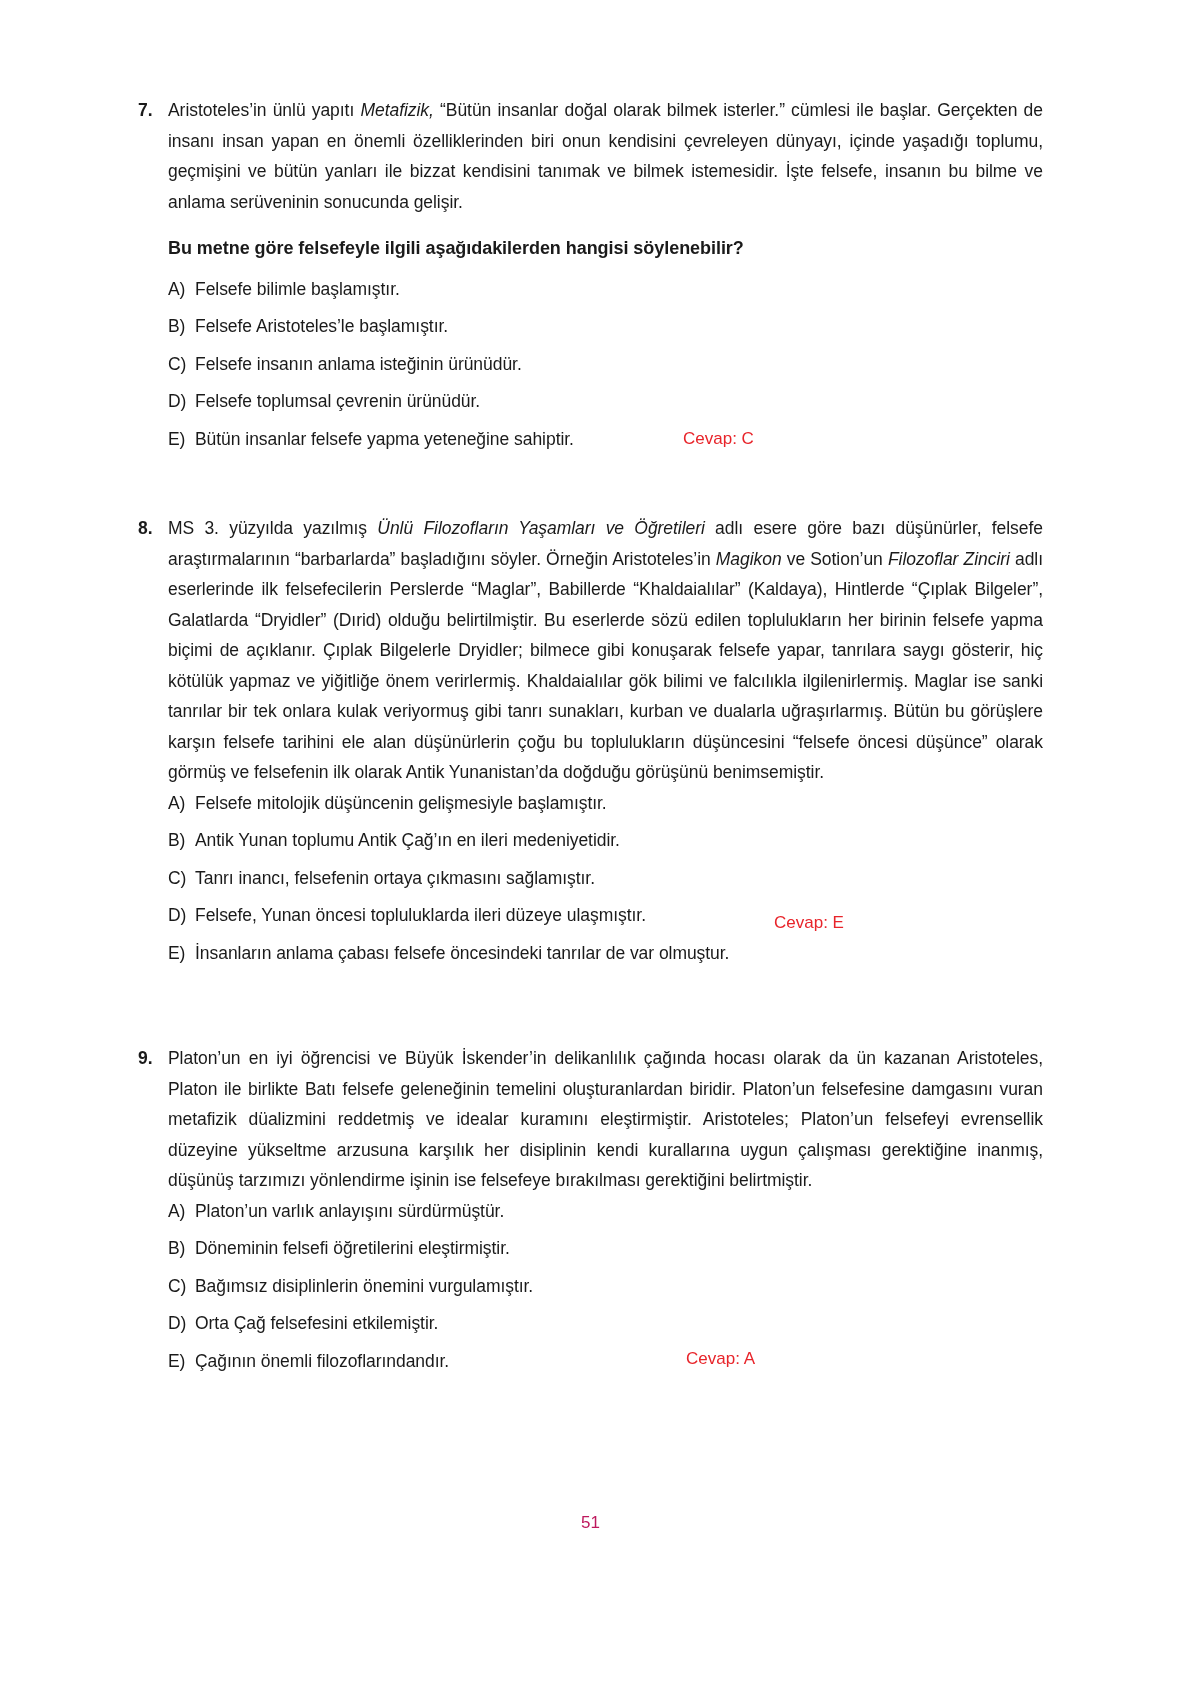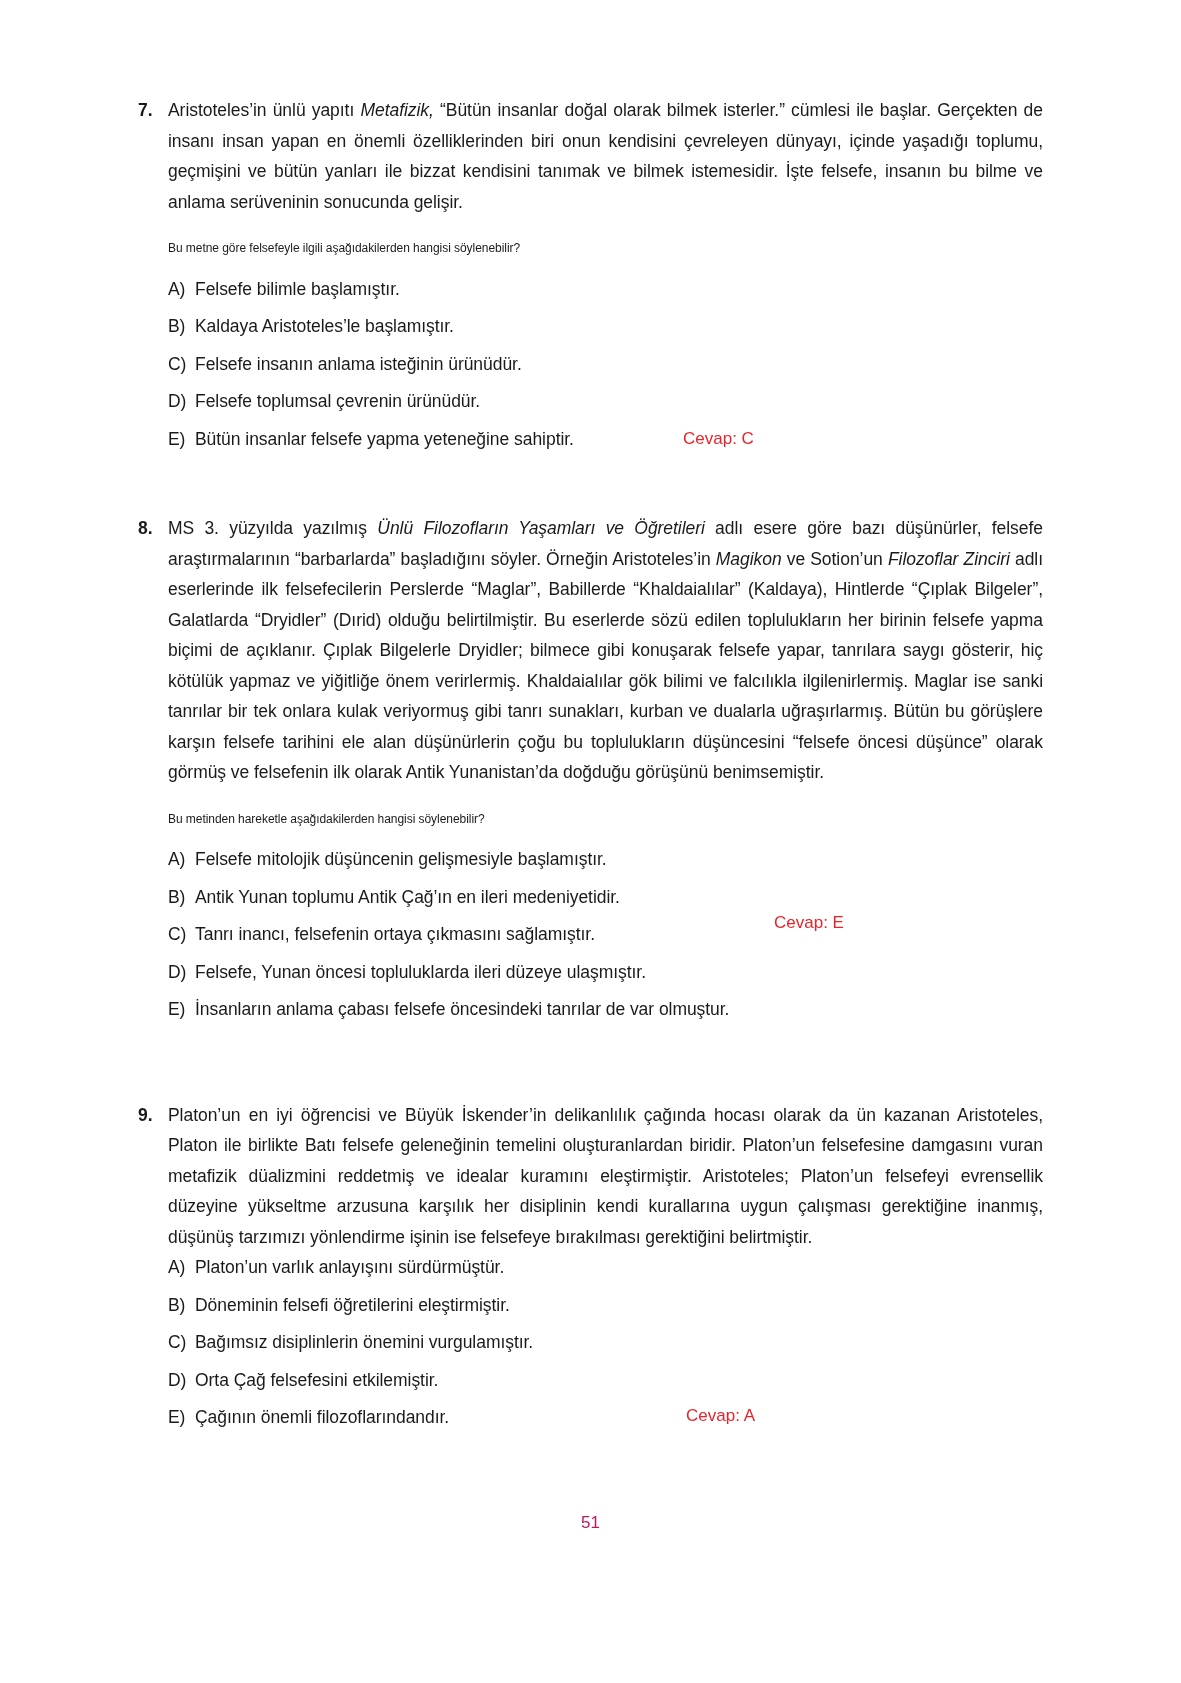--- a/index.html
+++ b/index.html
@@ -45,23 +45,23 @@
     line-height: 30.5px;
     text-align: justify;
     text-justify: inter-word;
     letter-spacing: -0.05px;
     margin: 0;
     hyphens: manual;
   }
   .stem i {
   }
   .prompt {
-    font-size: 12px;
-    line-height: 30.5px;
-    font-weight: normal;
+    font-size: 18px;
+    line-height: 30.5px;
+    font-weight: bold;
     margin: 16px 0 10px 0;
     letter-spacing: -0.05px;
   }
   .prompt u {
     text-decoration: underline;
     text-underline-offset: 3px;
   }
   .options {
     margin: 0;
     padding: 0;
@@ -116,21 +116,21 @@
     <div class="q-body">
       <p class="stem"><span>Aristoteles’in ünlü yapıtı </span><i>Metafizik,</i><span> “Bütün insanlar doğal olarak bilmek isterler.” cümlesi ile başlar. Gerçekten de insanı insan yapan en önemli özelliklerinden biri onun kendisini çevreleyen dünyayı, içinde yaşadığı toplumu, geçmişini ve bütün yanları ile bizzat kendisini tanımak ve bilmek istemesidir. İşte felsefe, insanın bu bilme ve anlama serüveninin sonucunda gelişir.</span></p>
       <p class="prompt"><span>Bu metne göre felsefeyle ilgili aşağıdakilerden hangisi söylenebilir?</span></p>
       <ul class="options">
           <li class="option">
             <span class="opt-letter">A)</span>
             <span class="opt-text">Felsefe bilimle başlamıştır.</span>
           </li>
           <li class="option">
             <span class="opt-letter">B)</span>
-            <span class="opt-text">Kaldaya Aristoteles’le başlamıştır.</span>
+            <span class="opt-text">Felsefe Aristoteles’le başlamıştır.</span>
           </li>
           <li class="option">
             <span class="opt-letter">C)</span>
             <span class="opt-text">Felsefe insanın anlama isteğinin ürünüdür.</span>
           </li>
           <li class="option">
             <span class="opt-letter">D)</span>
             <span class="opt-text">Felsefe toplumsal çevrenin ürünüdür.</span>
           </li>
           <li class="option">
@@ -139,21 +139,20 @@
           </li>
         </ul>
     </div>
     <div class="answer">Cevap: C</div>
   </div>
 
   <div class="question" id="q8">
     <div class="q-num">8.</div>
     <div class="q-body">
       <p class="stem"><span>MS 3. yüzyılda yazılmış </span><i>Ünlü Filozofların Yaşamları ve Öğretileri</i><span> adlı esere göre bazı düşünürler, felsefe araştırmalarının “barbarlarda” başladığını söyler. Örneğin Aristoteles’in </span><i>Magikon</i><span> ve Sotion’un </span><i>Filozoflar Zinciri</i><span> adlı eserlerinde ilk felsefecilerin Perslerde “Maglar”, Babillerde “Khaldaialılar” (Kaldaya), Hintlerde “Çıplak Bilgeler”, Galatlarda “Dryidler” (Dırid) olduğu belirtilmiştir. Bu eserlerde sözü edilen toplulukların her birinin felsefe yapma biçimi de açıklanır. Çıplak Bilgelerle Dryidler; bilmece gibi konuşarak felsefe yapar, tanrılara saygı gösterir, hiç kötülük yapmaz ve yiğitliğe önem verirlermiş. Khaldaialılar gök bilimi ve falcılıkla ilgilenirlermiş. Maglar ise sanki tanrılar bir tek onlara kulak veriyormuş gibi tanrı sunakları, kurban ve dualarla uğraşırlarmış. Bütün bu görüşlere karşın felsefe tarihini ele alan düşünürlerin çoğu bu toplulukların düşüncesini “felsefe öncesi düşünce” olarak görmüş ve felsefenin ilk olarak Antik Yunanistan’da doğduğu görüşünü benimsemiştir.</span></p>
-      <p class="prompt"><span>Bu metinden hareketle aşağıdakilerden hangisi söylenebilir?</span></p>
       <ul class="options">
           <li class="option">
             <span class="opt-letter">A)</span>
             <span class="opt-text">Felsefe mitolojik düşüncenin gelişmesiyle başlamıştır.</span>
           </li>
           <li class="option">
             <span class="opt-letter">B)</span>
             <span class="opt-text">Antik Yunan toplumu Antik Çağ’ın en ileri medeniyetidir.</span>
           </li>
           <li class="option">

